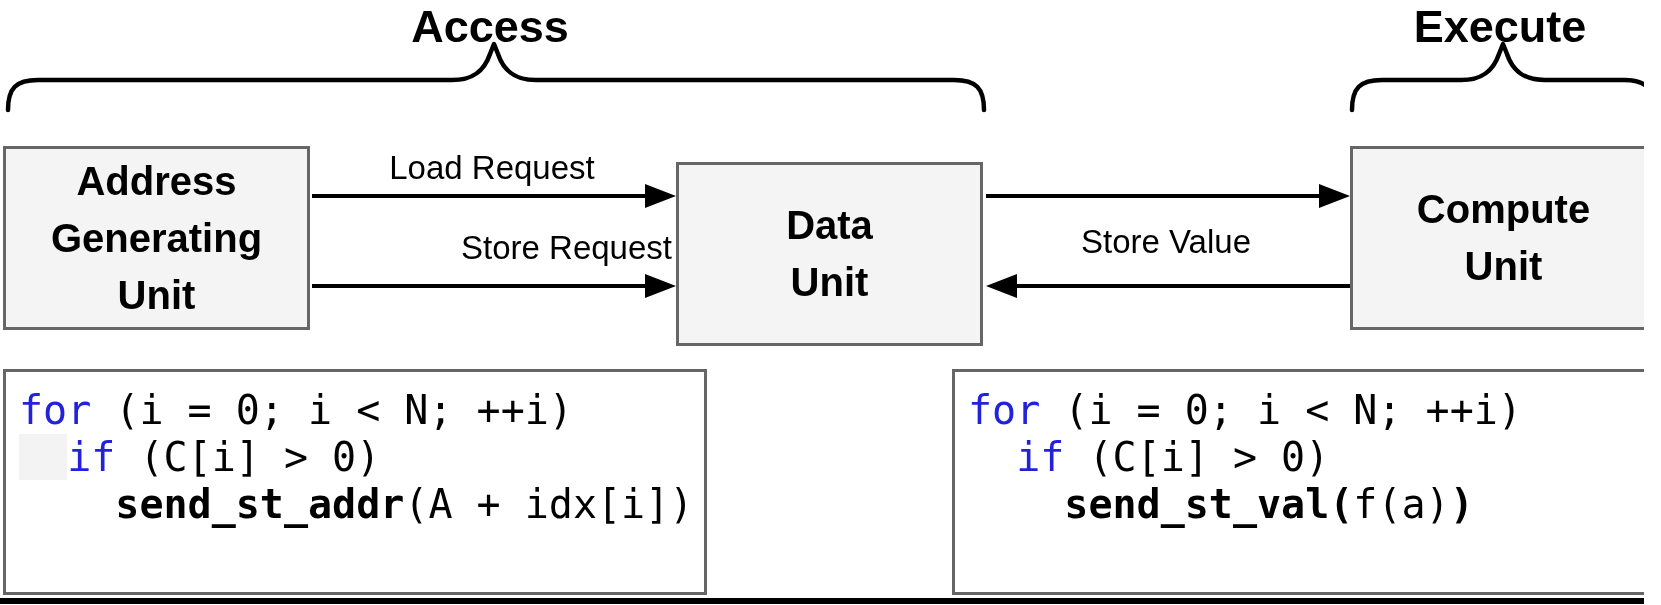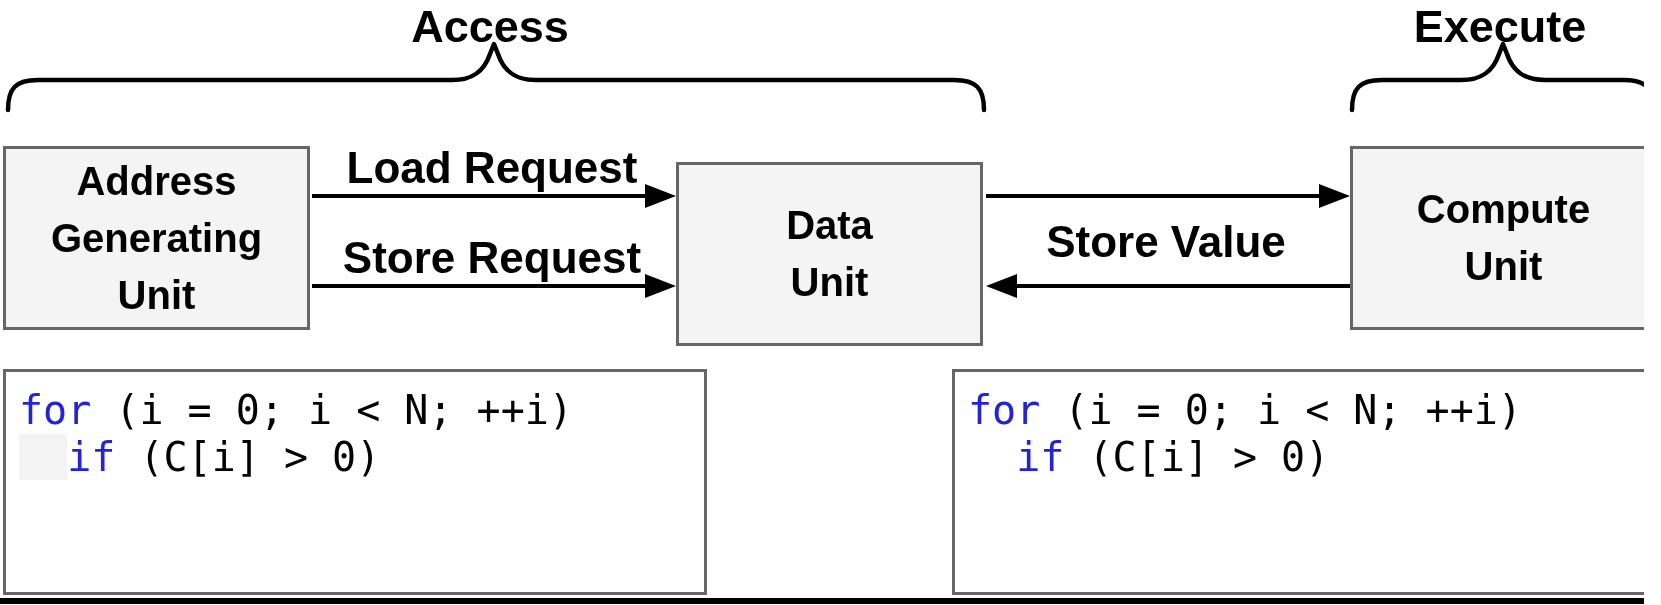--- a/index.html
+++ b/index.html
@@ -19,24 +19,24 @@
     position:absolute;top:146px;width:307px;height:184px;box-sizing:border-box;
     border:3px solid var(--box-border);background:var(--box-fill);
     display:flex;flex-direction:column;justify-content:center;align-items:center;
     font-size:40px;font-weight:bold;line-height:57px;text-align:center;
   }
   .unit-agu{left:3px;}
   .unit-data{left:676px;margin-top:16px;}
   .unit-compute{left:1350px;}
   .arrow-label{
     position:absolute;width:360px;text-align:center;
-    font-size:44px;line-height:48px;font-weight:bold;
+    font-size:33px;line-height:48px;font-weight:normal;
   }
   .lbl-load-req{left:312px;top:144px;}
-  .lbl-store-req{left:312px;top:234px;}
+  .lbl-store-req{left:312px;top:224px;text-align:right;}
   .lbl-load-val{left:986px;top:144px;}
   .lbl-store-val{left:986px;top:218px;}
   .code-box{
     position:absolute;top:369px;height:226px;box-sizing:border-box;
     border:3px solid var(--box-border);background:#ffffff;
     padding:15px 0 0 13px;
     font-family:"DejaVu Sans Mono",monospace;font-size:40px;line-height:47px;
   }
   .code-box-access{left:3px;width:704px;}
   .code-box-execute{left:952px;width:705px;}
@@ -85,21 +85,23 @@
     <div>Unit</div>
   </div>
 
   <div class="arrow-label lbl-load-req">Load Request</div>
   <div class="arrow-label lbl-store-req">Store Request</div>
   <div class="arrow-label lbl-store-val">Store Value</div>
 
   <div class="code-box code-box-access">
       <div class="code-line"><span class="kw">for</span><span> (i = 0; i &lt; N; ++i)</span></div>
       <div class="code-line"><span class="hl">  </span><span class="kw">if</span><span> (C[i] &gt; 0)</span></div>
+      <div class="code-line"><span>    </span><span class="b">send_st_addr</span><span>(A + idx[i])</span></div>
     </div>
   <div class="code-box code-box-execute">
       <div class="code-line"><span class="kw">for</span><span> (i = 0; i &lt; N; ++i)</span></div>
       <div class="code-line"><span>  </span><span class="kw">if</span><span> (C[i] &gt; 0)</span></div>
+      <div class="code-line"><span>    </span><span class="b">send_st_val(</span><span>f(a)</span><span class="b">)</span></div>
     </div>
 
   <div class="bottom-rule"></div>
 
 </div>
 
 </body></html>

